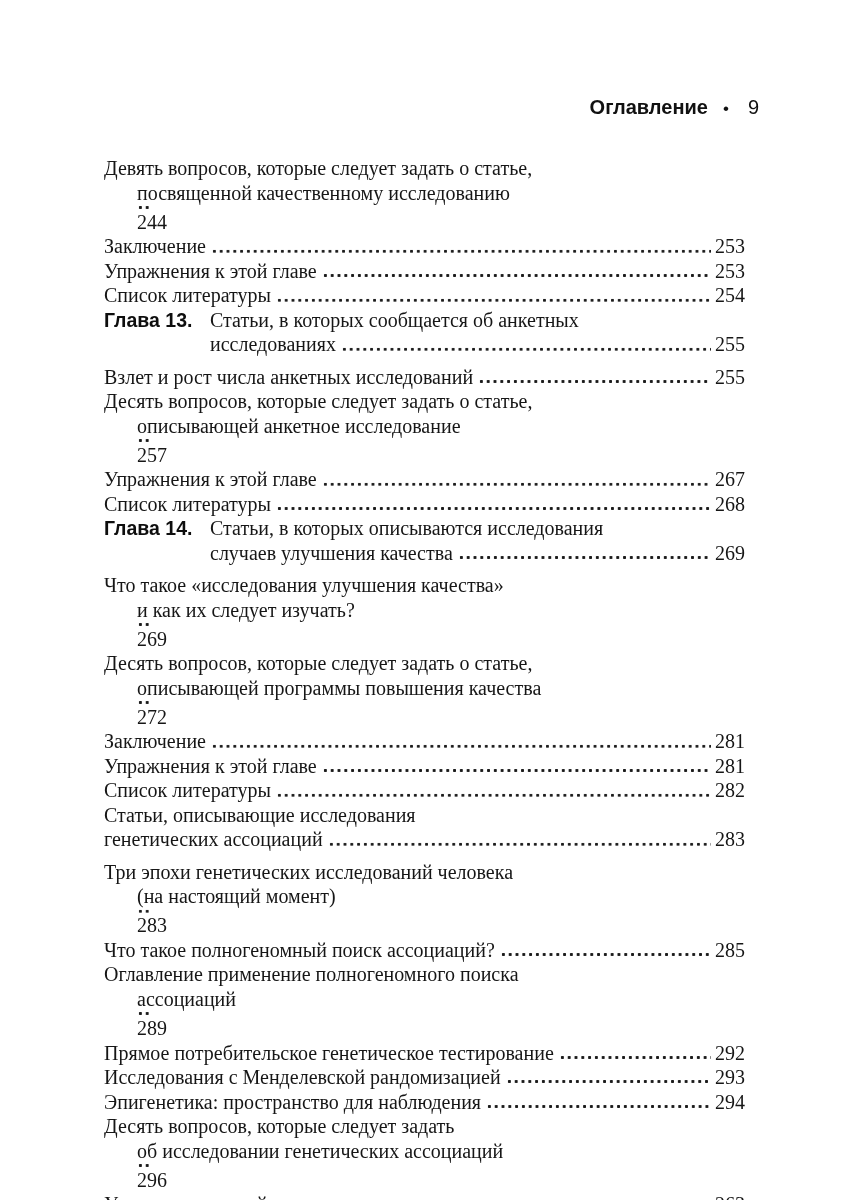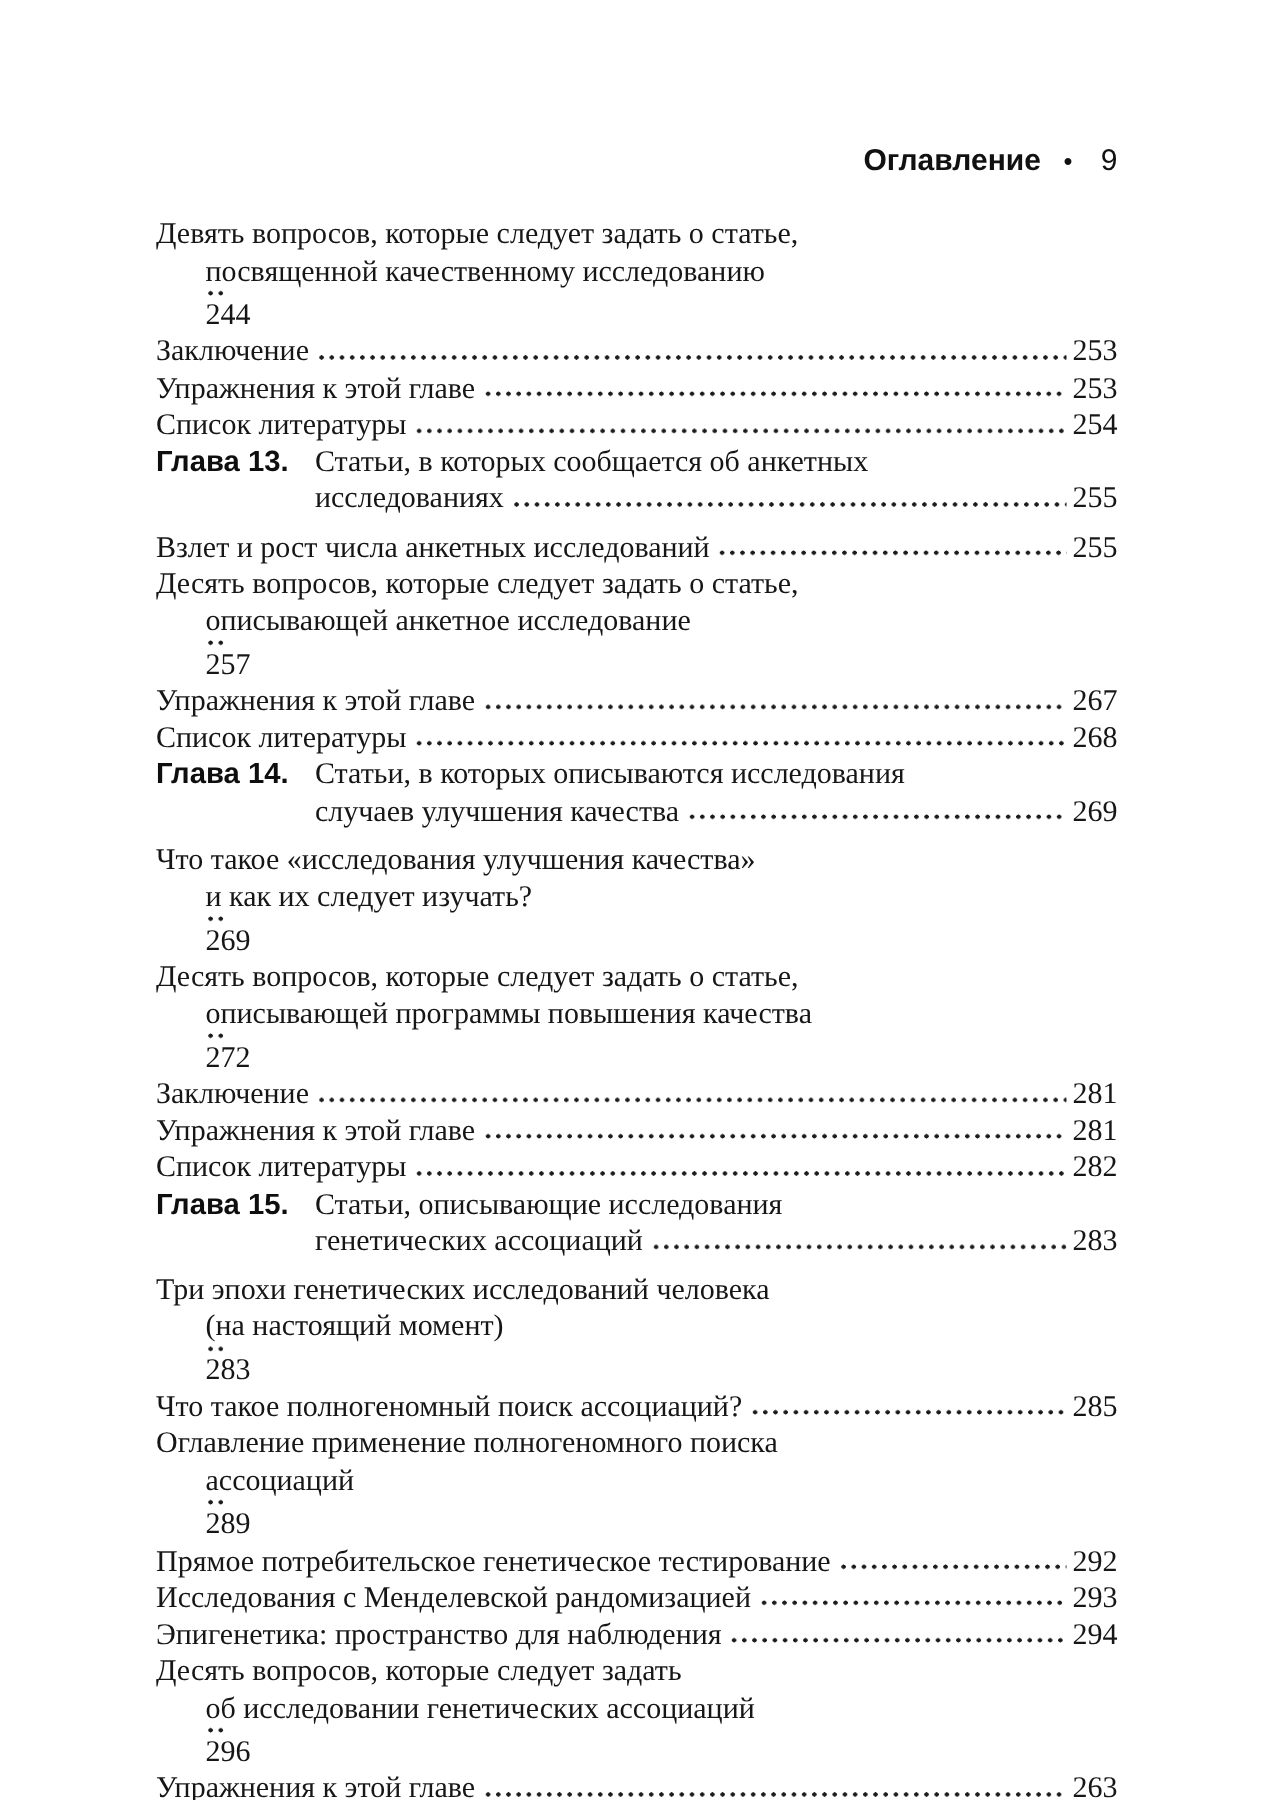--- a/index.html
+++ b/index.html
@@ -6,40 +6,40 @@
   body {
     width: 858px; height: 1200px;
     background: #ffffff;
     color: #161616;
     font-family: "Liberation Serif", serif;
     position: relative;
     overflow: hidden;
   }
   .page-header {
     position: absolute;
-    top: 95px; right: 113px;
+    top: 95px; right: 99px;
     display: flex;
     align-items: baseline;
     font-family: "Liberation Sans", sans-serif;
     font-size: 20px;
     line-height: 25px;
     font-weight: 700;
     color: #111;
   }
   .header-bullet { margin: 0 19px 0 15px; font-size: 17px; font-weight: 400; }
   .header-page  { font-weight: 400; }
 
   .content {
     position: absolute;
     left: 104px; right: 113px; top: 140px;
     font-size: 20px;
     line-height: 24.5px;
   }
   .toc-section { }
-  .toc-section:first-child { margin-top: 4px; }
+  .toc-section:first-child { margin-top: 16px; }
 
   .chapter-heading { display: flex; margin-bottom: 8px; }
   .ch-label {
     flex: 0 0 106px;
     font-family: "Liberation Sans", sans-serif;
     font-weight: 700;
     font-size: 19.5px;
     color: #0e0e0e;
     white-space: nowrap;
   }
@@ -206,21 +206,20 @@
           <div class="line">
             <span class="txt">Список литературы</span>
             <span class="dots"></span>
             <span class="pg">282</span>
           </div>
         </div>
       </div>
     </div>
     <div class="toc-section">
       <div class="chapter-heading">
-        <div class="ch-label">Глава 15.</div>
         <div class="ch-body">
           <div class="line">
             <span class="txt">Статьи, описывающие исследования</span>
           </div>
           <div class="line">
             <span class="txt">генетических ассоциаций</span>
             <span class="dots"></span>
             <span class="pg">283</span>
           </div>
         </div>

